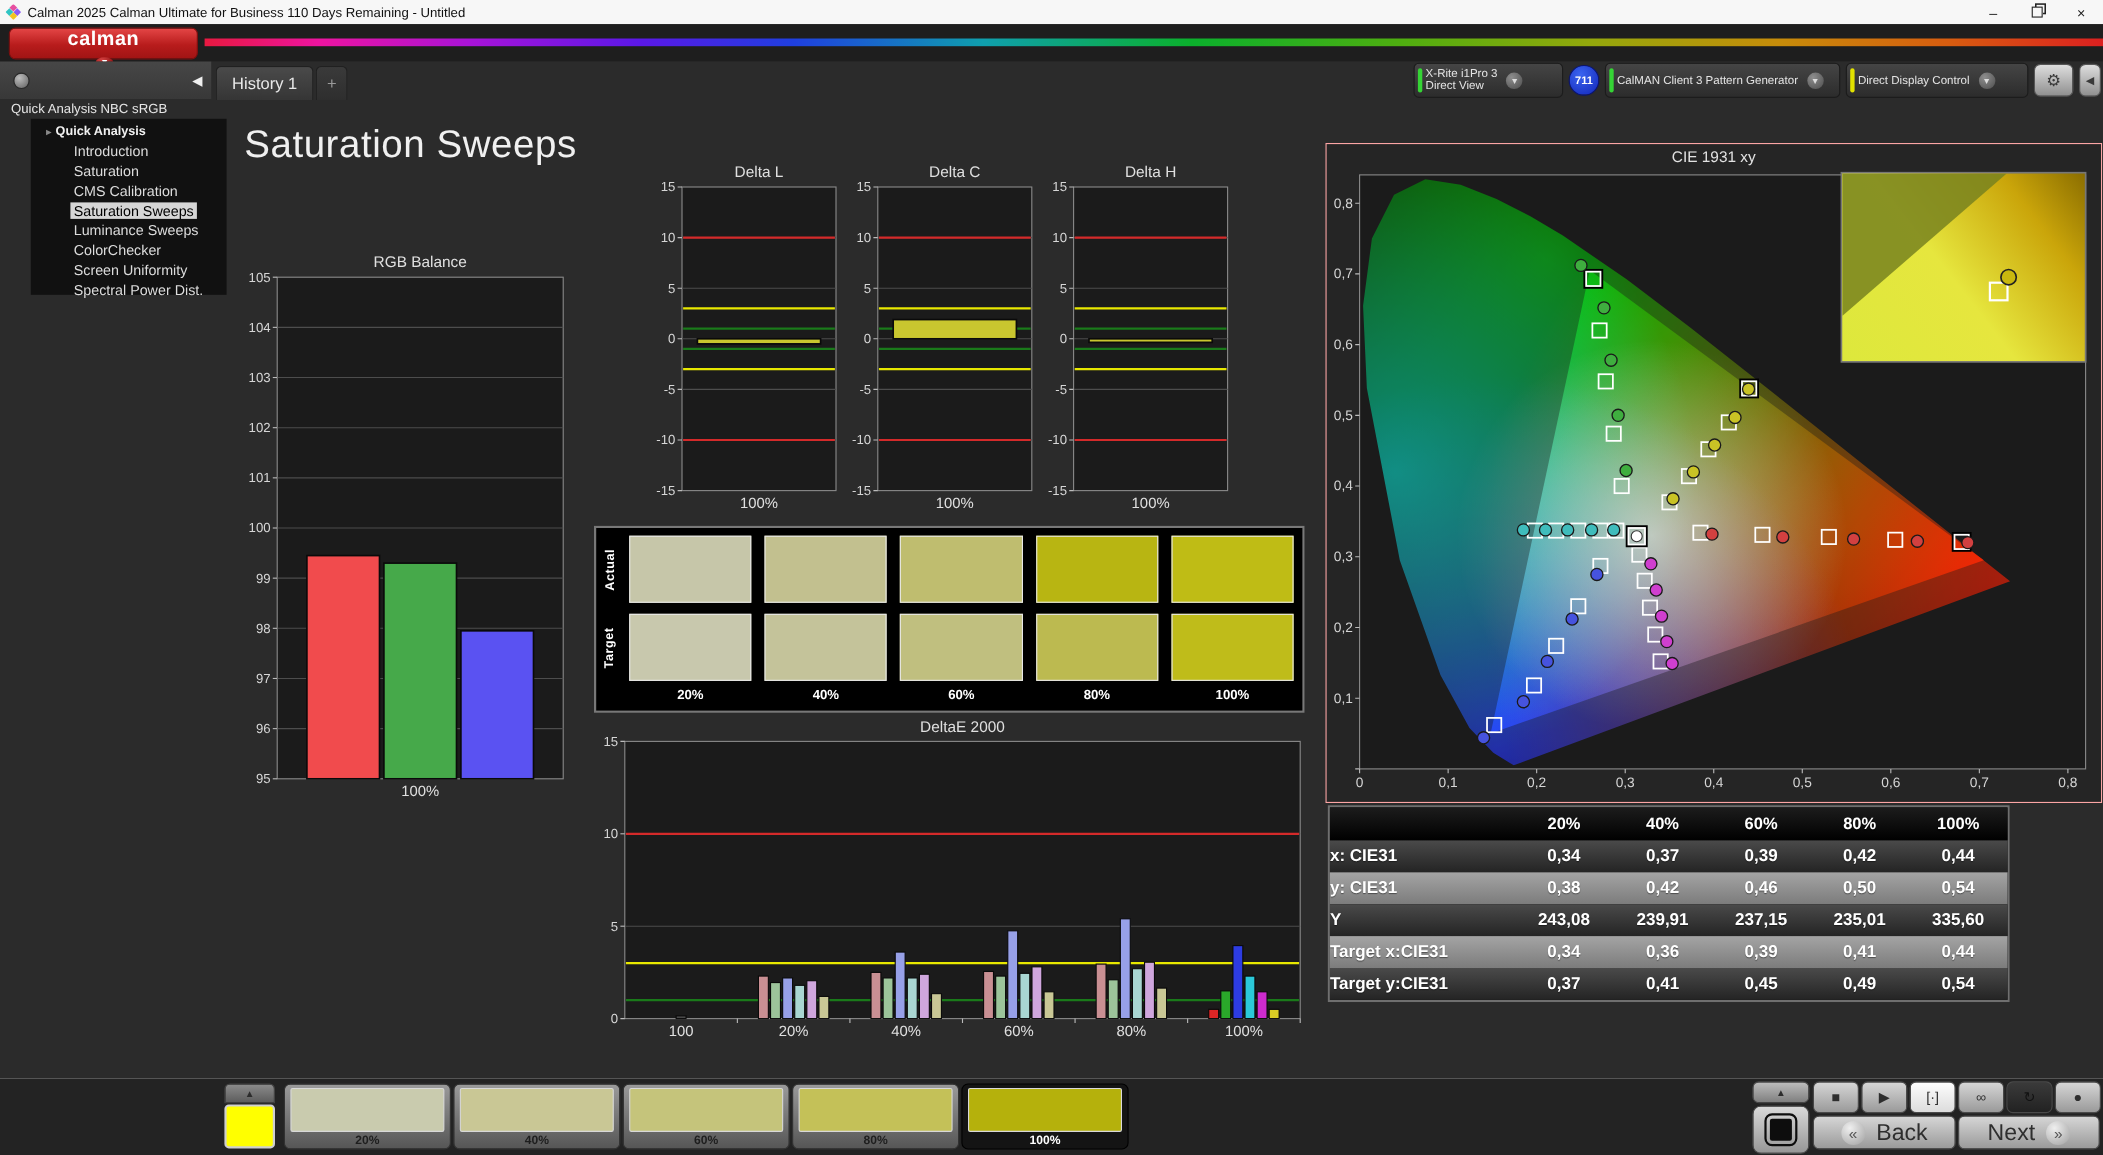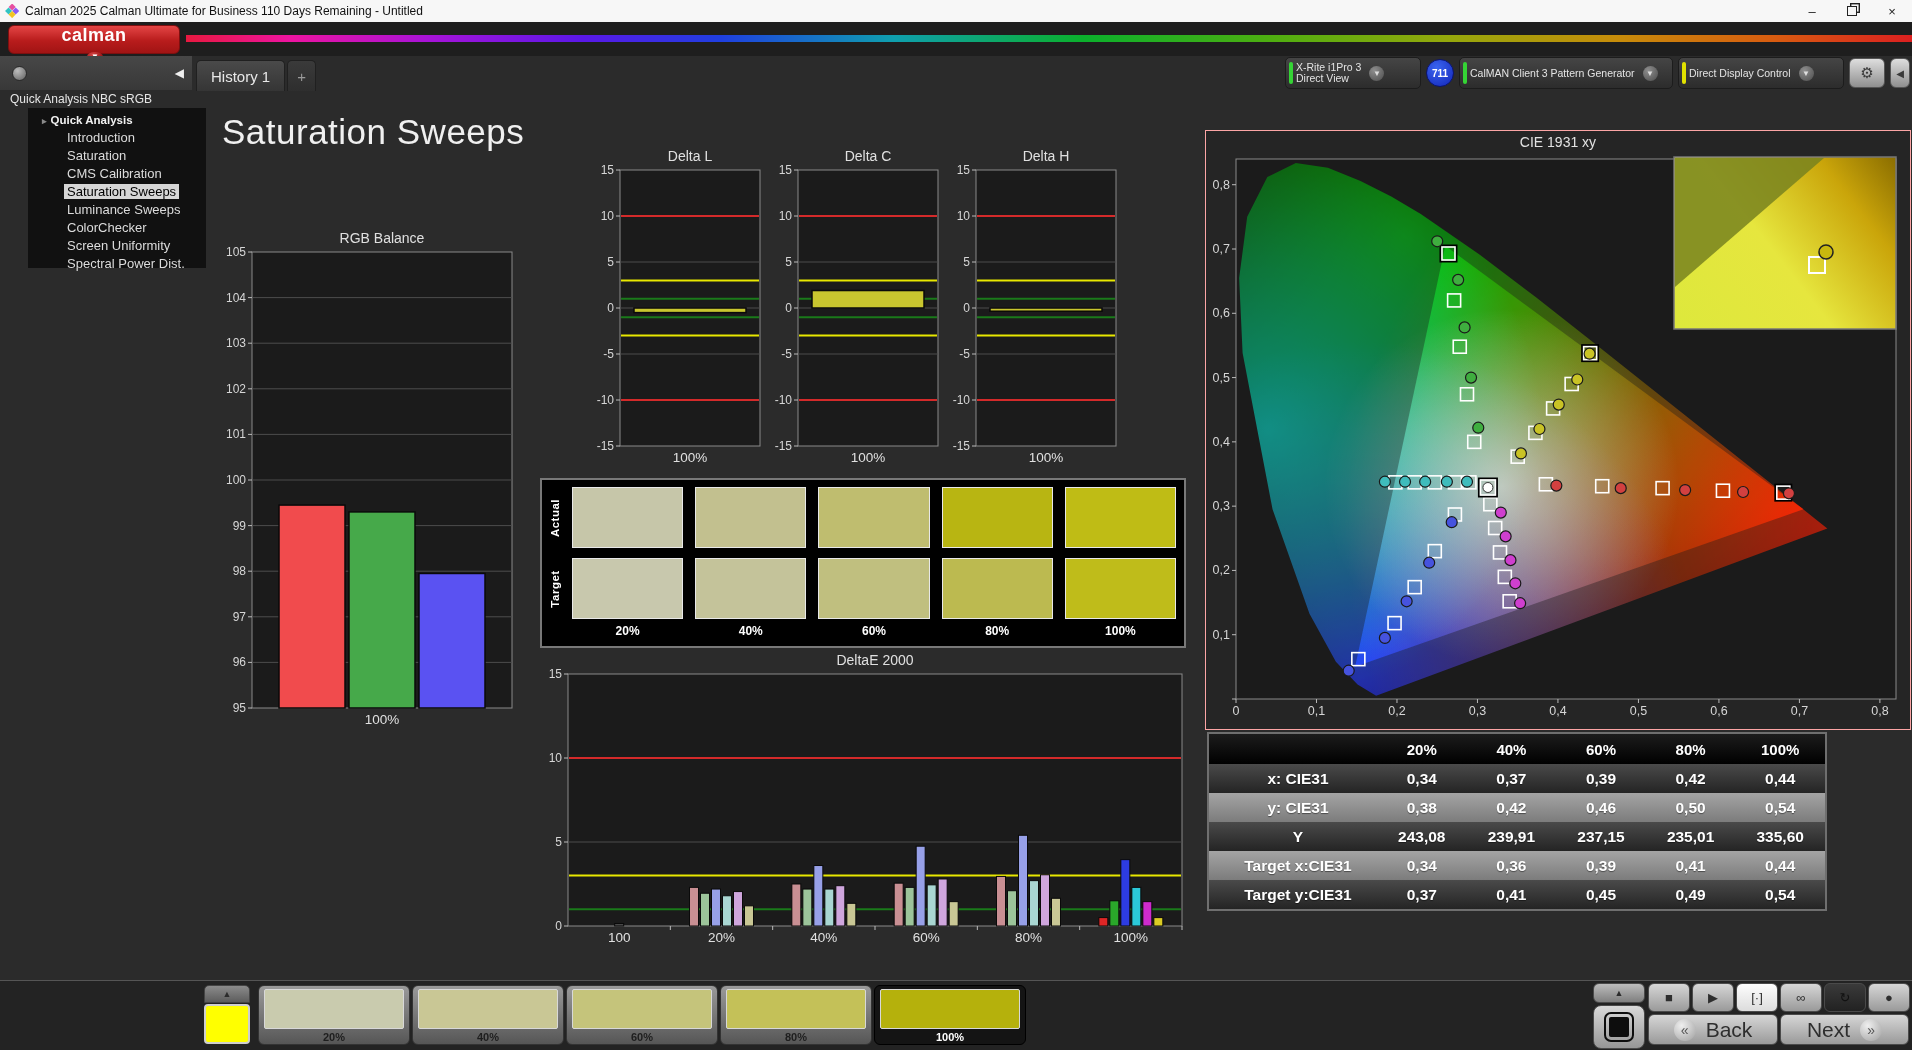--- a/index.html
+++ b/index.html
@@ -77,21 +77,21 @@
     background:#252525;box-sizing:border-box;}
   .cie-title{text-align:center;color:#e2e2e2;font-size:14px;padding-top:3px;height:19px;}
   #cie-mount{position:absolute;left:0;top:22px;width:700px;height:570px;}
   
   #rtable{position:absolute;left:1207px;top:732px;width:616px;border:2px solid #6f6f6f;background:#000;}
   .tr{display:grid;grid-template-columns:168px repeat(5,1fr);align-items:center;}
   .tr.head{background:linear-gradient(#1c1c1c,#000);height:30px;}
   .tr.dark{background:linear-gradient(#4a4a4a,#242424);height:29px;}
   .tr.light{background:linear-gradient(#a4a4a4,#7c7c7c);height:29px;}
   .td{color:#fff;font-size:15.5px;text-align:center;font-weight:bold;text-shadow:0 1px 1px rgba(0,0,0,.45);}
-  .td.lab{text-align:center;padding-left:10px;}
+  .td.lab{text-align:left;}
   .tr.head .td{font-size:15px;}
   
   .bottom-line{position:absolute;left:0;top:980px;width:100%;height:1px;background:#555;}
   .bottombar{position:absolute;left:0;top:981px;width:100%;height:69px;background:#232323;}
   .cur-stack{position:absolute;left:204px;top:4px;width:46px;}
   .cur-arrow{height:16px;border-radius:5px 5px 0 0;background:linear-gradient(#8b8b8b,#5d5d5d);
     color:#2c2c2c;font-size:9px;display:flex;align-items:center;justify-content:center;border:1px solid #444;}
   .cur-swatch{height:40px;border-radius:4px;border:2px solid #cfcfcf;box-sizing:border-box;margin-top:1px;}
   #patterns{position:absolute;left:258px;top:4px;display:flex;gap:2px;}
   .pat-btn{width:152px;height:60px;border-radius:6px;background:linear-gradient(#9a9a9a,#565656);

